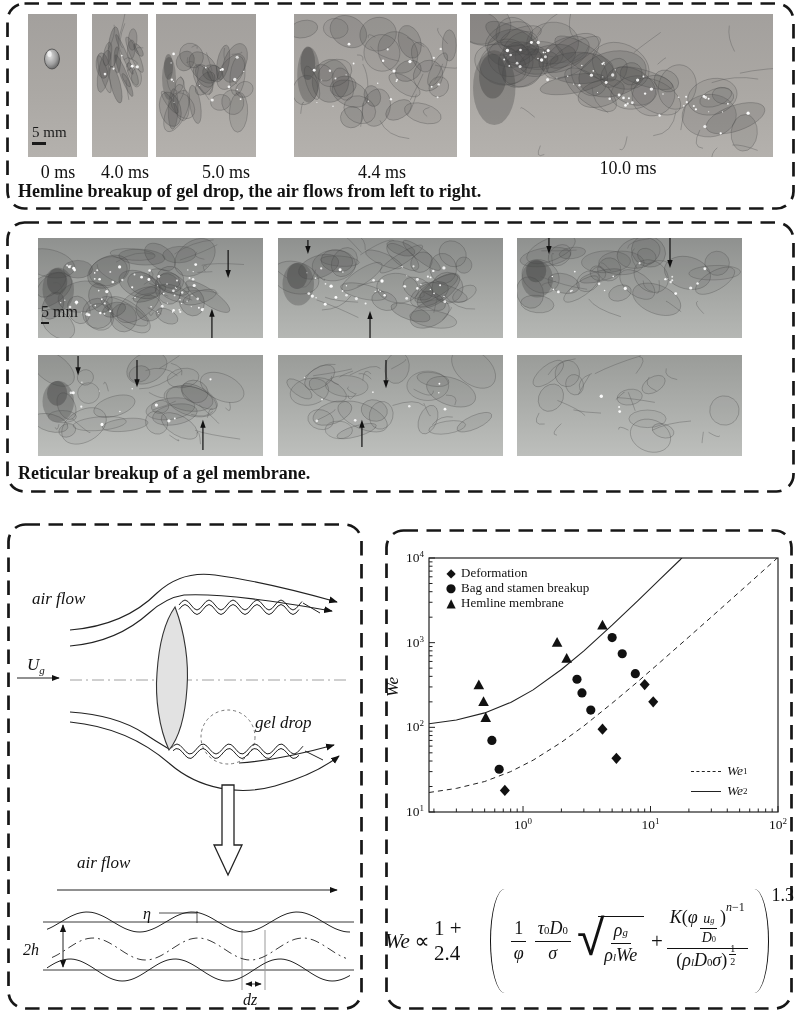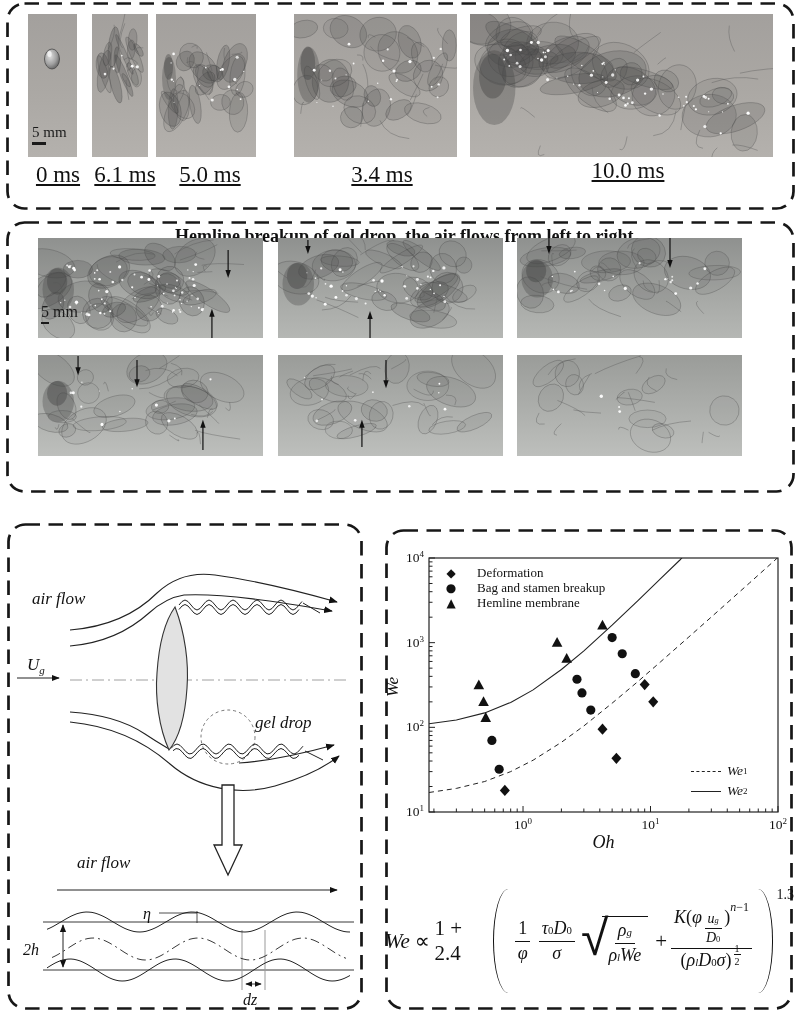--- a/index.html
+++ b/index.html
@@ -5,32 +5,32 @@
   html,body{margin:0;padding:0;background:#fff;}
   #fig{position:relative;width:799px;height:1020px;background:#fff;overflow:hidden;
        font-family:"Liberation Serif",serif;color:#111;}
   .panel{position:absolute;}
   .pborder{position:absolute;left:0;top:0;width:100%;height:100%;pointer-events:none;}
   .photo{position:absolute;overflow:hidden;}
   .photo svg{display:block;width:100%;height:100%;}
   .ph-top{background:linear-gradient(180deg,#a3a09d 0%,#aba8a4 55%,#b4b1ad 100%);}
   .ph-row1{background:linear-gradient(180deg,#8f918f 0%,#a5a7a4 55%,#b5b7b4 100%);}
   .ph-row2{background:linear-gradient(180deg,#9a9c99 0%,#adafac 55%,#bdbfbc 100%);}
-  .timelabel{position:absolute;transform:translateX(-50%);font-size:23px;white-space:nowrap;text-decoration:underline;}
-  .caption{position:absolute;left:12px;right:0;text-align:center;font-weight:bold;font-size:18px;margin-top:45px;}
+  .timelabel{position:absolute;transform:translateX(-50%);font-size:18px;white-space:nowrap;}
+  .caption{position:absolute;left:12px;right:0;font-weight:bold;font-size:18px;}
   .scalebar{position:absolute;color:#1a1a1a;line-height:1;}
   .scalebar .sbtext{font-size:15px;}
   .scalebar .sbbar{display:block;background:#1a1a1a;margin-top:2px;}
   .f-it{font-style:italic;}
   
   #chart-wrap{position:absolute;left:0;top:0;width:408px;height:345px;}
   .legend1{position:absolute;left:58px;top:36px;font-size:13px;}
   .legend1 .lrow{display:flex;align-items:center;height:15px;}
   .legend1 .lmark{width:16px;text-align:center;font-size:12px;font-family:"DejaVu Sans",sans-serif;}
-  .legend1 .ltext{margin-left:18px;white-space:nowrap;}
+  .legend1 .ltext{margin-left:2px;white-space:nowrap;}
   .legend2{position:absolute;left:306px;top:232px;font-size:13.5px;}
   .legend2 .lrow{display:flex;align-items:center;height:20px;}
   .legend2 .lsample{width:30px;height:0;margin-right:6px;}
   .legend2 .dashedln{border-top:1.2px dashed #222;}
   .legend2 .solidln{border-top:1.2px solid #222;}
   .legend2 sub{font-size:9px;}
   .xlabel{position:absolute;left:44px;width:349px;top:303px;text-align:center;
           font-size:18px;font-style:italic;}
   .ylabel{position:absolute;left:-52px;top:148px;width:120px;text-align:center;
           transform:rotate(-90deg);font-size:17px;font-style:italic;}
@@ -47,21 +47,21 @@
   .frac.tiny{font-size:10px;line-height:1.1;margin:0;}
   .frac.tiny .num{border-bottom:0.8px solid #111;padding:0 1px;}
   sub{font-size:0.6em;} sup{font-size:0.62em;}
   .bigpar{width:15px;height:104px;margin:0 2px;}
   .bigpar.left{border-left:1.6px solid #111;border-radius:100% 0 0 100%/50% 0 0 50%;}
   .bigpar.right{border-right:1.6px solid #111;border-radius:0 100% 100% 0/0 50% 50% 0;}
   .sqrt{display:inline-flex;align-items:center;margin:0 2px;}
   .sqrt .rad{font-family:"DejaVu Sans",sans-serif;font-size:50px;font-weight:100;
              line-height:1;margin-right:-6px;transform:translateY(-3px);}
   .sqrt .radicand{border-top:1.4px solid #111;padding:3px 4px 0 3px;display:inline-flex;align-items:center;}
-  .outexp{font-size:14px;position:relative;top:-46px;left:1px;}
+  .outexp{font-size:18px;position:relative;top:-46px;left:1px;}
   .kexp{font-size:12px;position:relative;top:-12px;font-family:Liberation Serif, serif;}
 </style>
 </head>
 <body>
 
 <div id="fig">
 
   <div class="panel" id="panel1" style="left:6px;top:2px;width:789px;height:208px">
     <svg class="pborder">
       <rect x="1.5" y="1.5" width="786" height="205" rx="17" fill="none" stroke="#171717" stroke-width="2.7" stroke-dasharray="14.5 8.5"></rect>
@@ -378,23 +378,23 @@
             <circle cx="238.6" cy="84.7" r="1.00" fill="#fff" fill-opacity="0.96"></circle>
             <circle cx="121.4" cy="61.2" r="1.61" fill="#fff" fill-opacity="0.89"></circle>
             <circle cx="132.8" cy="62.8" r="0.63" fill="#fff" fill-opacity="0.80"></circle>
             <circle cx="158.9" cy="84.2" r="1.05" fill="#fff" fill-opacity="0.95"></circle>
             <circle cx="250.7" cy="119.3" r="1.16" fill="#fff" fill-opacity="1.00"></circle>
             <circle cx="68.3" cy="28.5" r="1.64" fill="#fff" fill-opacity="0.90"></circle>
           </g>
         </svg>
       </div>
     <div class="timelabel" style="left:52px;top:160px">0 ms</div>
-    <div class="timelabel" style="left:119px;top:160px">6.1 ms</div>
-    <div class="timelabel" style="left:204px;top:160px">5.0 ms</div>
-    <div class="timelabel" style="left:376px;top:160px">3.4 ms</div>
+    <div class="timelabel" style="left:119px;top:160px">4.0 ms</div>
+    <div class="timelabel" style="left:220px;top:160px">5.0 ms</div>
+    <div class="timelabel" style="left:376px;top:160px">4.4 ms</div>
     <div class="timelabel" style="left:622px;top:156px">10.0 ms</div>
     <div class="caption" style="top:179px">Hemline breakup of gel drop, the air flows from left to right.</div>
   </div>
 
   <div class="panel" id="panel2" style="left:6px;top:221px;width:789px;height:272px">
     <svg class="pborder">
       <rect x="1.5" y="1.5" width="786" height="269" rx="17" fill="none" stroke="#171717" stroke-width="2.7" stroke-dasharray="14.5 8.5"></rect>
     </svg>
     <div class="photo ph-row1" style="left:32px;top:17px;width:225px;height:100px">
       <svg viewBox="0 0 225 100" preserveAspectRatio="none">
@@ -865,20 +865,21 @@
             <path d="M186.4,76.8 Q184.7,88.4 185.2,88.1" fill="none" stroke="#565656" stroke-width="0.7" stroke-opacity="0.55"></path>
             <path d="M27.7,69.0 Q14.3,71.1 22.1,57.9" fill="none" stroke="#565656" stroke-width="0.7" stroke-opacity="0.55"></path>
             <path d="M202.9,80.7 Q202.0,83.6 191.6,77.3" fill="none" stroke="#565656" stroke-width="0.7" stroke-opacity="0.55"></path>
             <path d="M160.2,24.6 Q146.4,22.1 149.3,13.4" fill="none" stroke="#565656" stroke-width="0.7" stroke-opacity="0.55"></path>
             <circle cx="102.1" cy="52.1" r="1.02" fill="#fff" fill-opacity="0.81"></circle>
             <circle cx="84.3" cy="41.2" r="1.68" fill="#fff" fill-opacity="0.94"></circle>
             <circle cx="102.7" cy="56.6" r="1.40" fill="#fff" fill-opacity="0.92"></circle>
           </g>
         </svg>
       </div>
+    <div class="caption" style="top:242px">Reticular breakup of a gel membrane.</div>
   </div>
 
   <div class="panel" id="panel3" style="left:7px;top:523px;width:356px;height:487px">
     <svg id="diagram-svg" viewBox="0 0 356 487" width="356" height="487">
       <defs>
         <marker id="arr" viewBox="0 0 10 10" refX="9" refY="5" markerWidth="8" markerHeight="8" orient="auto-start-reverse">
           <path d="M0,1 L10,5 L0,9 z" fill="#111"></path>
         </marker>
       </defs>
       <rect x="1.5" y="1.5" width="353" height="484" rx="17" fill="none" stroke="#171717" stroke-width="2.7" stroke-dasharray="14.5 8.5"></rect>
@@ -1053,21 +1054,20 @@
           <span class="lsample dashedln"></span>
           <span class="f-it">We</span>
             <sub>1</sub>
         </div>
         <div class="lrow">
           <span class="lsample solidln"></span>
           <span class="f-it">We</span>
             <sub>2</sub>
         </div>
       </div>
-      <div class="xlabel">Oh</div>
       <div class="ylabel">We</div>
     </div>
 
     <div class="formula">
       <span class="f-it">We</span>
         <span class="gap"></span>
       <span>∝</span>
         <span class="gap"></span>
       <span>1 + 2.4</span>
       <span class="bigpar left"></span>

